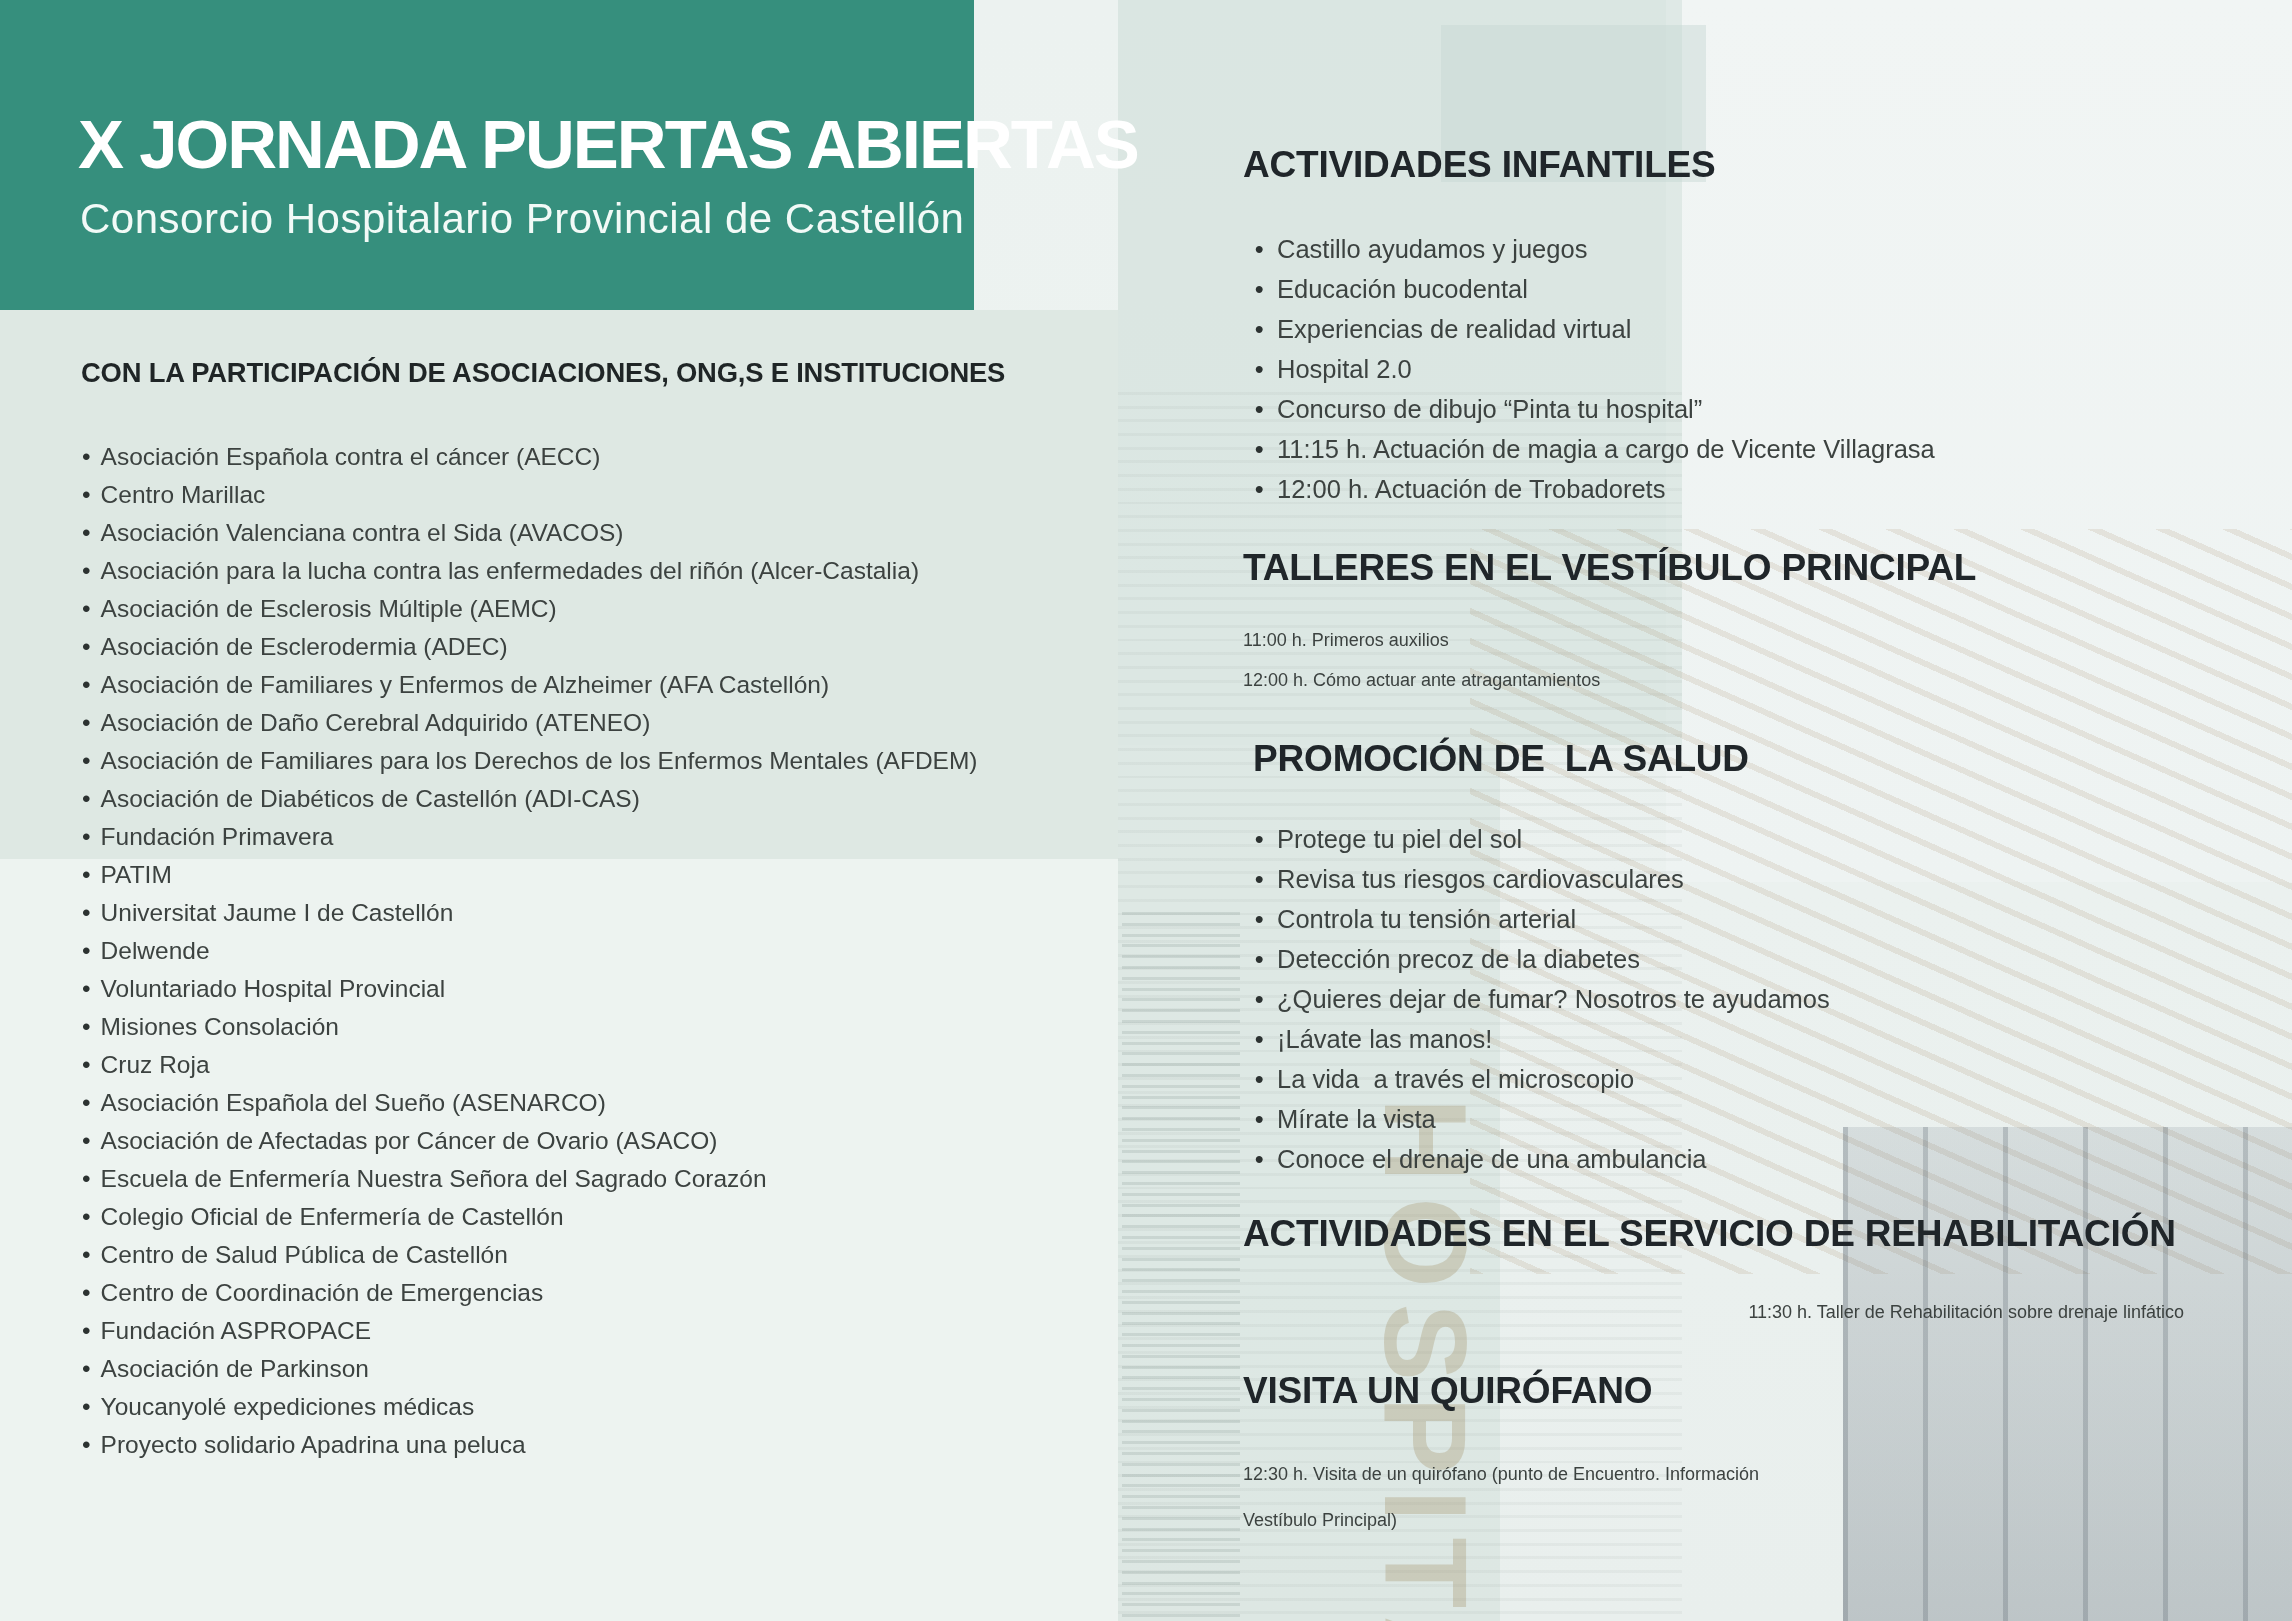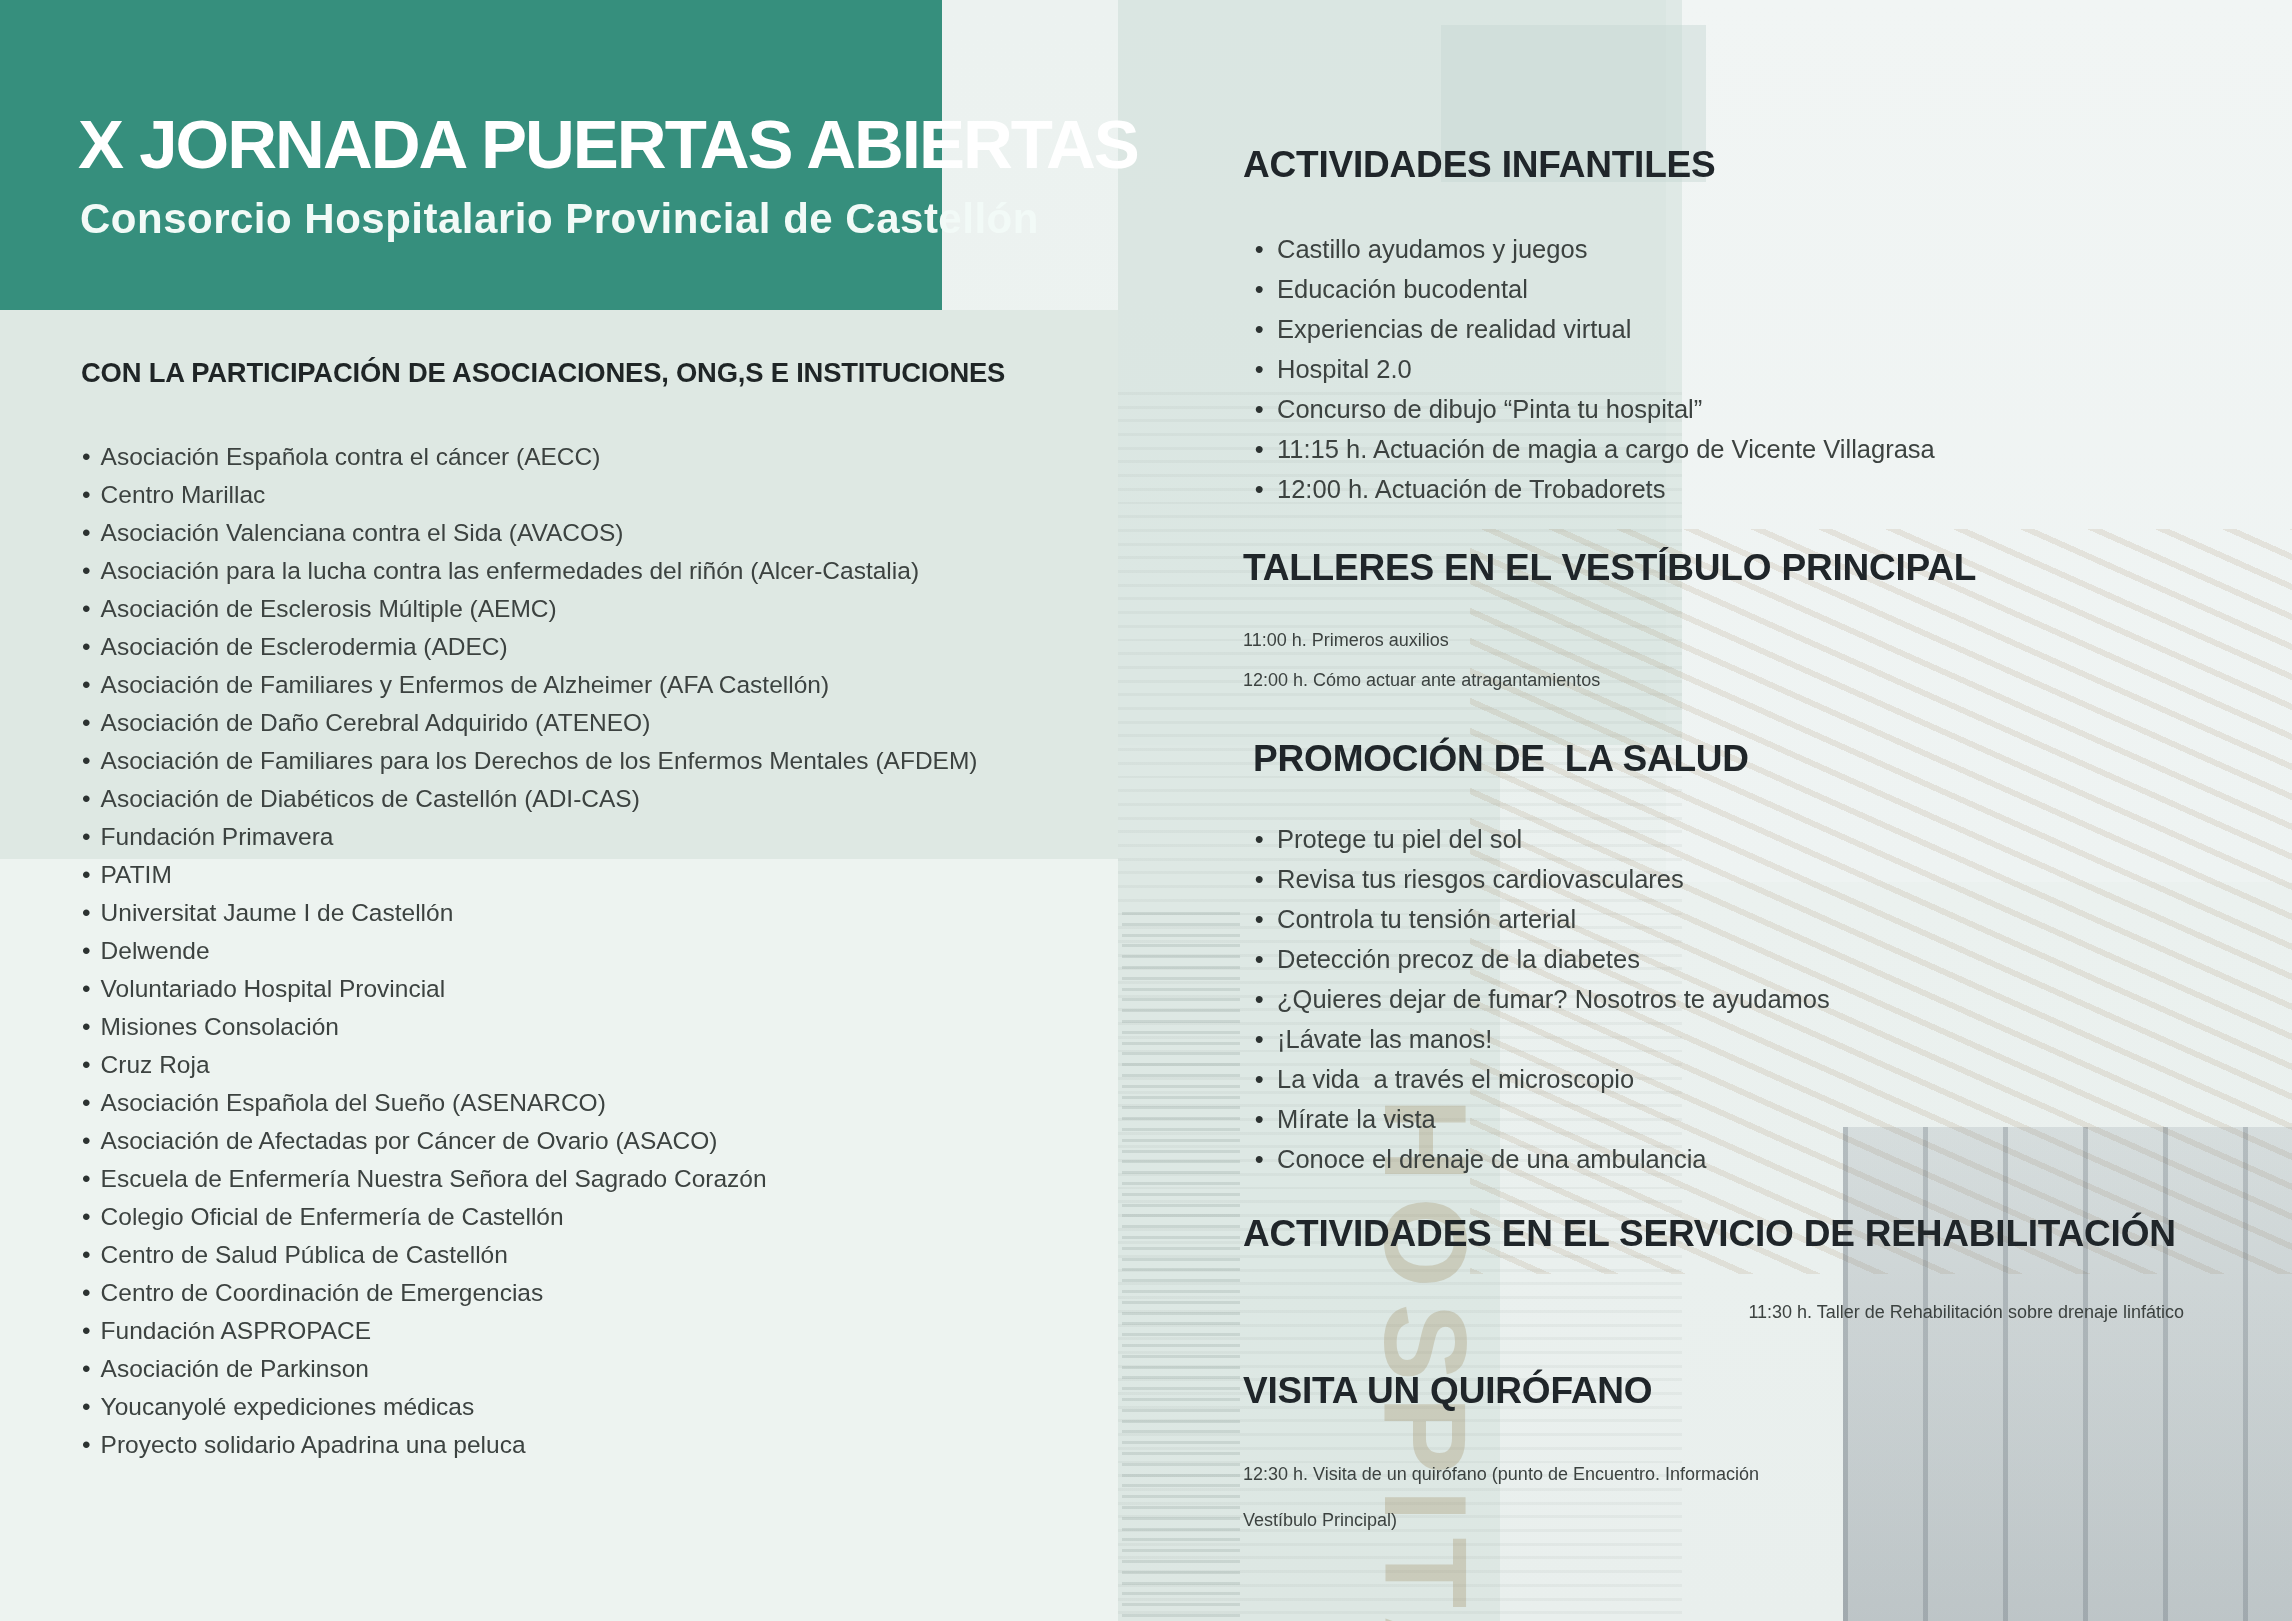--- a/index.html
+++ b/index.html
@@ -29,25 +29,25 @@
   .photo-slats { position:absolute; left:1470px; top:529px; width:822px; height:745px;
     background:repeating-linear-gradient(24deg, rgba(165,135,98,0.16) 0 5.9px, transparent 5.9px 27.4px); }
   .photo-glass { position:absolute; left:1843px; top:1127px; width:450px; height:494px;
     background:linear-gradient(180deg, rgba(120,132,142,0.18), rgba(88,100,112,0.30)); }
   .photo-glass-mullions { position:absolute; left:1843px; top:1127px; width:450px; height:494px;
     background:repeating-linear-gradient(90deg, rgba(60,72,84,0.22) 0 4.9px, transparent 4.9px 80px); }
   .photo-sign { position:absolute; left:1358px; top:1098px; height:529px;
     writing-mode:vertical-rl; font-size:116px; font-weight:700; letter-spacing:15.7px;
     color:rgba(160,140,96,0.30); }
   
-  .banner { position:absolute; left:0; top:0; width:942px; height:310px; z-index:2; }
+  .banner { position:absolute; left:0; top:0; width:942px; height:310px; z-index:2;padding-left:32px; }
   .banner h1 { position:absolute; left:78px; top:110px; margin:0;
     font-size:69px; line-height:1; font-weight:700; letter-spacing:-2px; color:#ffffff; white-space:pre; }
   .banner p  { position:absolute; left:80px; top:194px; margin:0;
-    font-size:42px; line-height:1.2; font-weight:700; letter-spacing:0.5px; color:#f2faf7; white-space:pre; }
+    font-size:42px; line-height:1.2; font-weight:400; letter-spacing:0.5px; color:#f2faf7; white-space:pre; }
   
   .panel-top    { position:absolute; left:0; top:310px; width:1118px; height:549px; z-index:1; }
   .panel-bottom { position:absolute; left:0; top:859px; width:1118px; height:763px; z-index:1; }
   
   .left-col { position:absolute; left:81px; top:356px; width:1000px; z-index:3; }
   .left-col h2 { margin:0; font-size:27.4px; line-height:33px; font-weight:700;
     letter-spacing:-0.2px; color:#1f2526; white-space:pre-wrap; }
   .left-col ul { list-style:none; margin:49px 0 0 0; padding:0; }
   .left-col li { position:relative; padding-left:19.6px; font-size:24.5px; line-height:38px;
     color:#3c4240; white-space:pre-wrap; }

